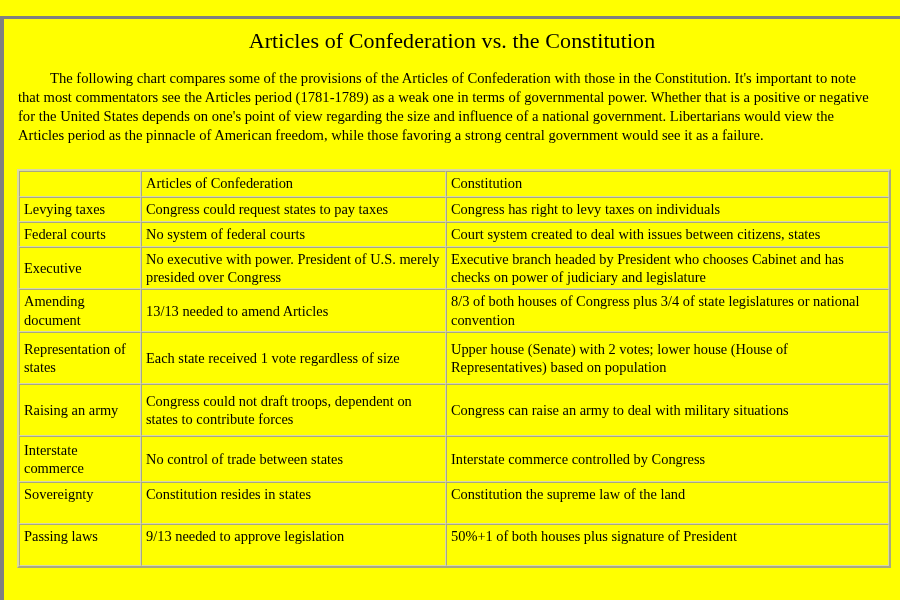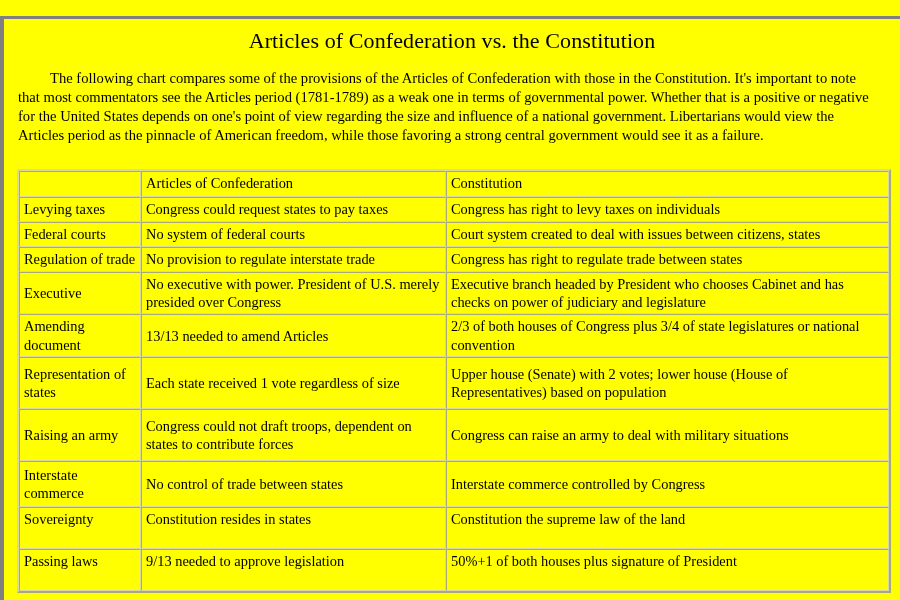--- a/index.html
+++ b/index.html
@@ -135,36 +135,31 @@
             <td>Congress could request states to pay taxes</td>
             <td>Congress has right to levy taxes on individuals</td>
           </tr>
 
           <tr class="r-short">
             <td>Federal courts</td>
             <td>No system of federal courts</td>
             <td>Court system created to deal with issues between citizens, states</td>
           </tr>
 
-          <tr class="r-short">
-            <td>Regulation of trade</td>
-            <td>No provision to regulate interstate trade</td>
-            <td>Congress has right to regulate trade between states</td>
-          </tr>
 
           <tr class="r-tall-1">
             <td class="cell-mid">Executive</td>
             <td>No executive with power. President of U.S. merely presided over Congress</td>
             <td>Executive branch headed by President who chooses Cabinet and has checks on power of judiciary and legislature</td>
           </tr>
 
           <tr class="r-tall-2">
             <td>Amending document</td>
             <td class="cell-mid">13/13 needed to amend Articles</td>
-            <td>2/3 of both houses of Congress plus 3/4 of state legislatures or national convention</td>
+            <td>8/3 of both houses of Congress plus 3/4 of state legislatures or national convention</td>
           </tr>
 
           <tr class="r-tall-3">
             <td>Representation of states</td>
             <td class="cell-mid">Each state received 1 vote regardless of size</td>
             <td>Upper house (Senate) with 2 votes; lower house (House of Representatives) based on population</td>
           </tr>
 
           <tr class="r-tall-4">
             <td>Raising an army</td>

